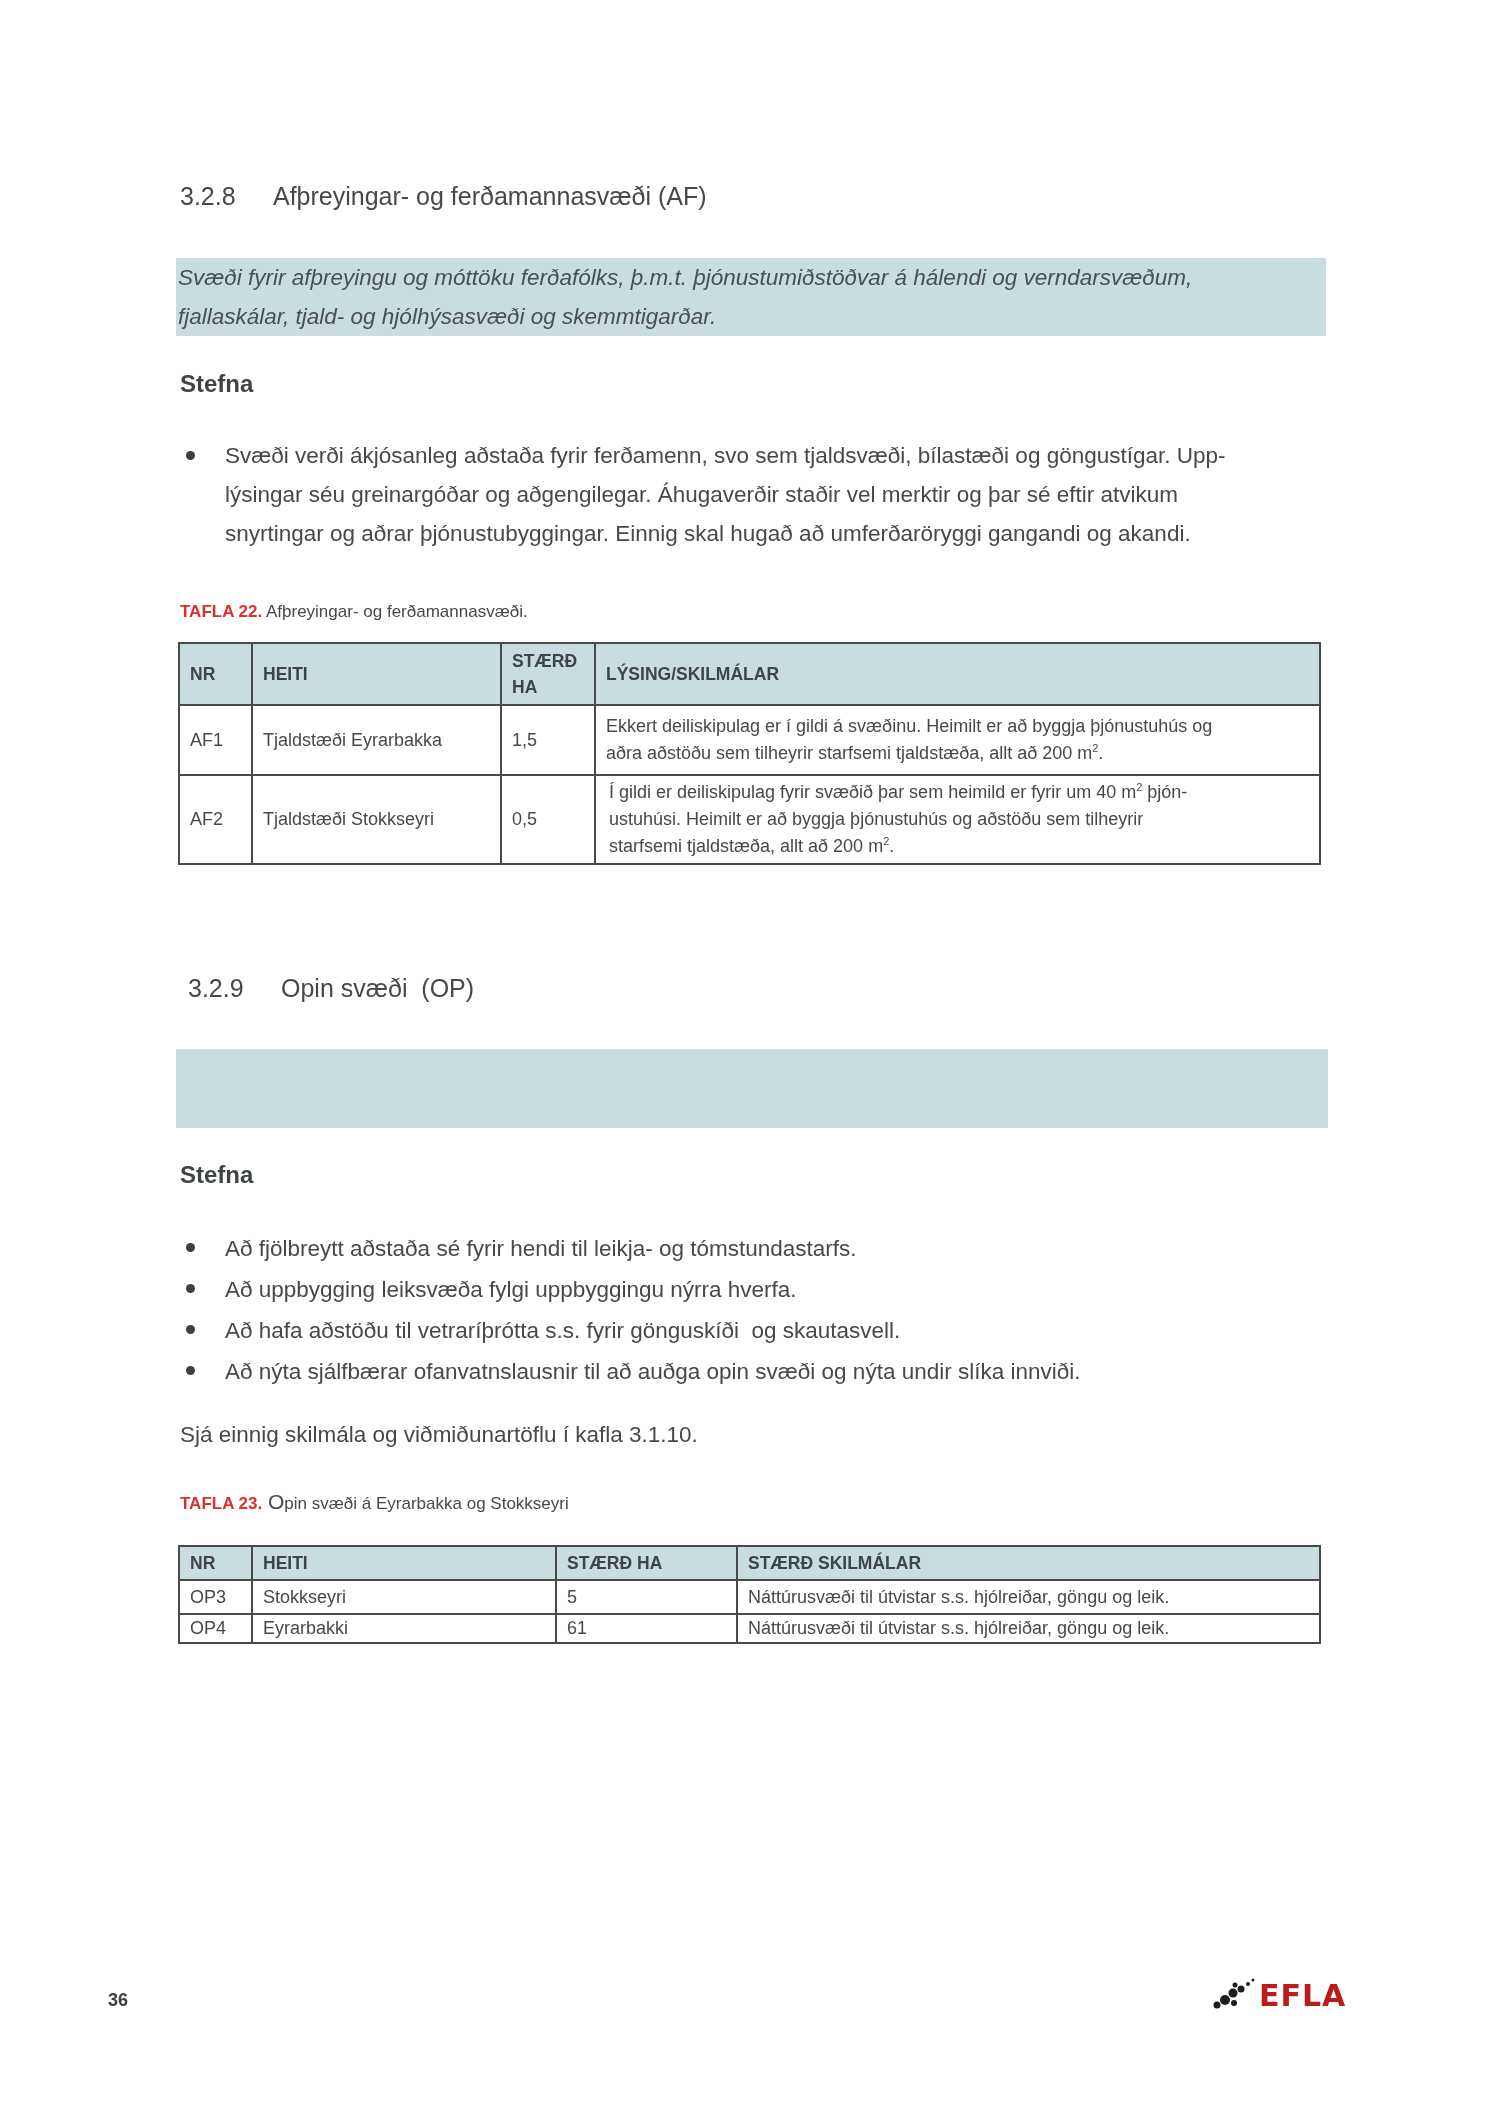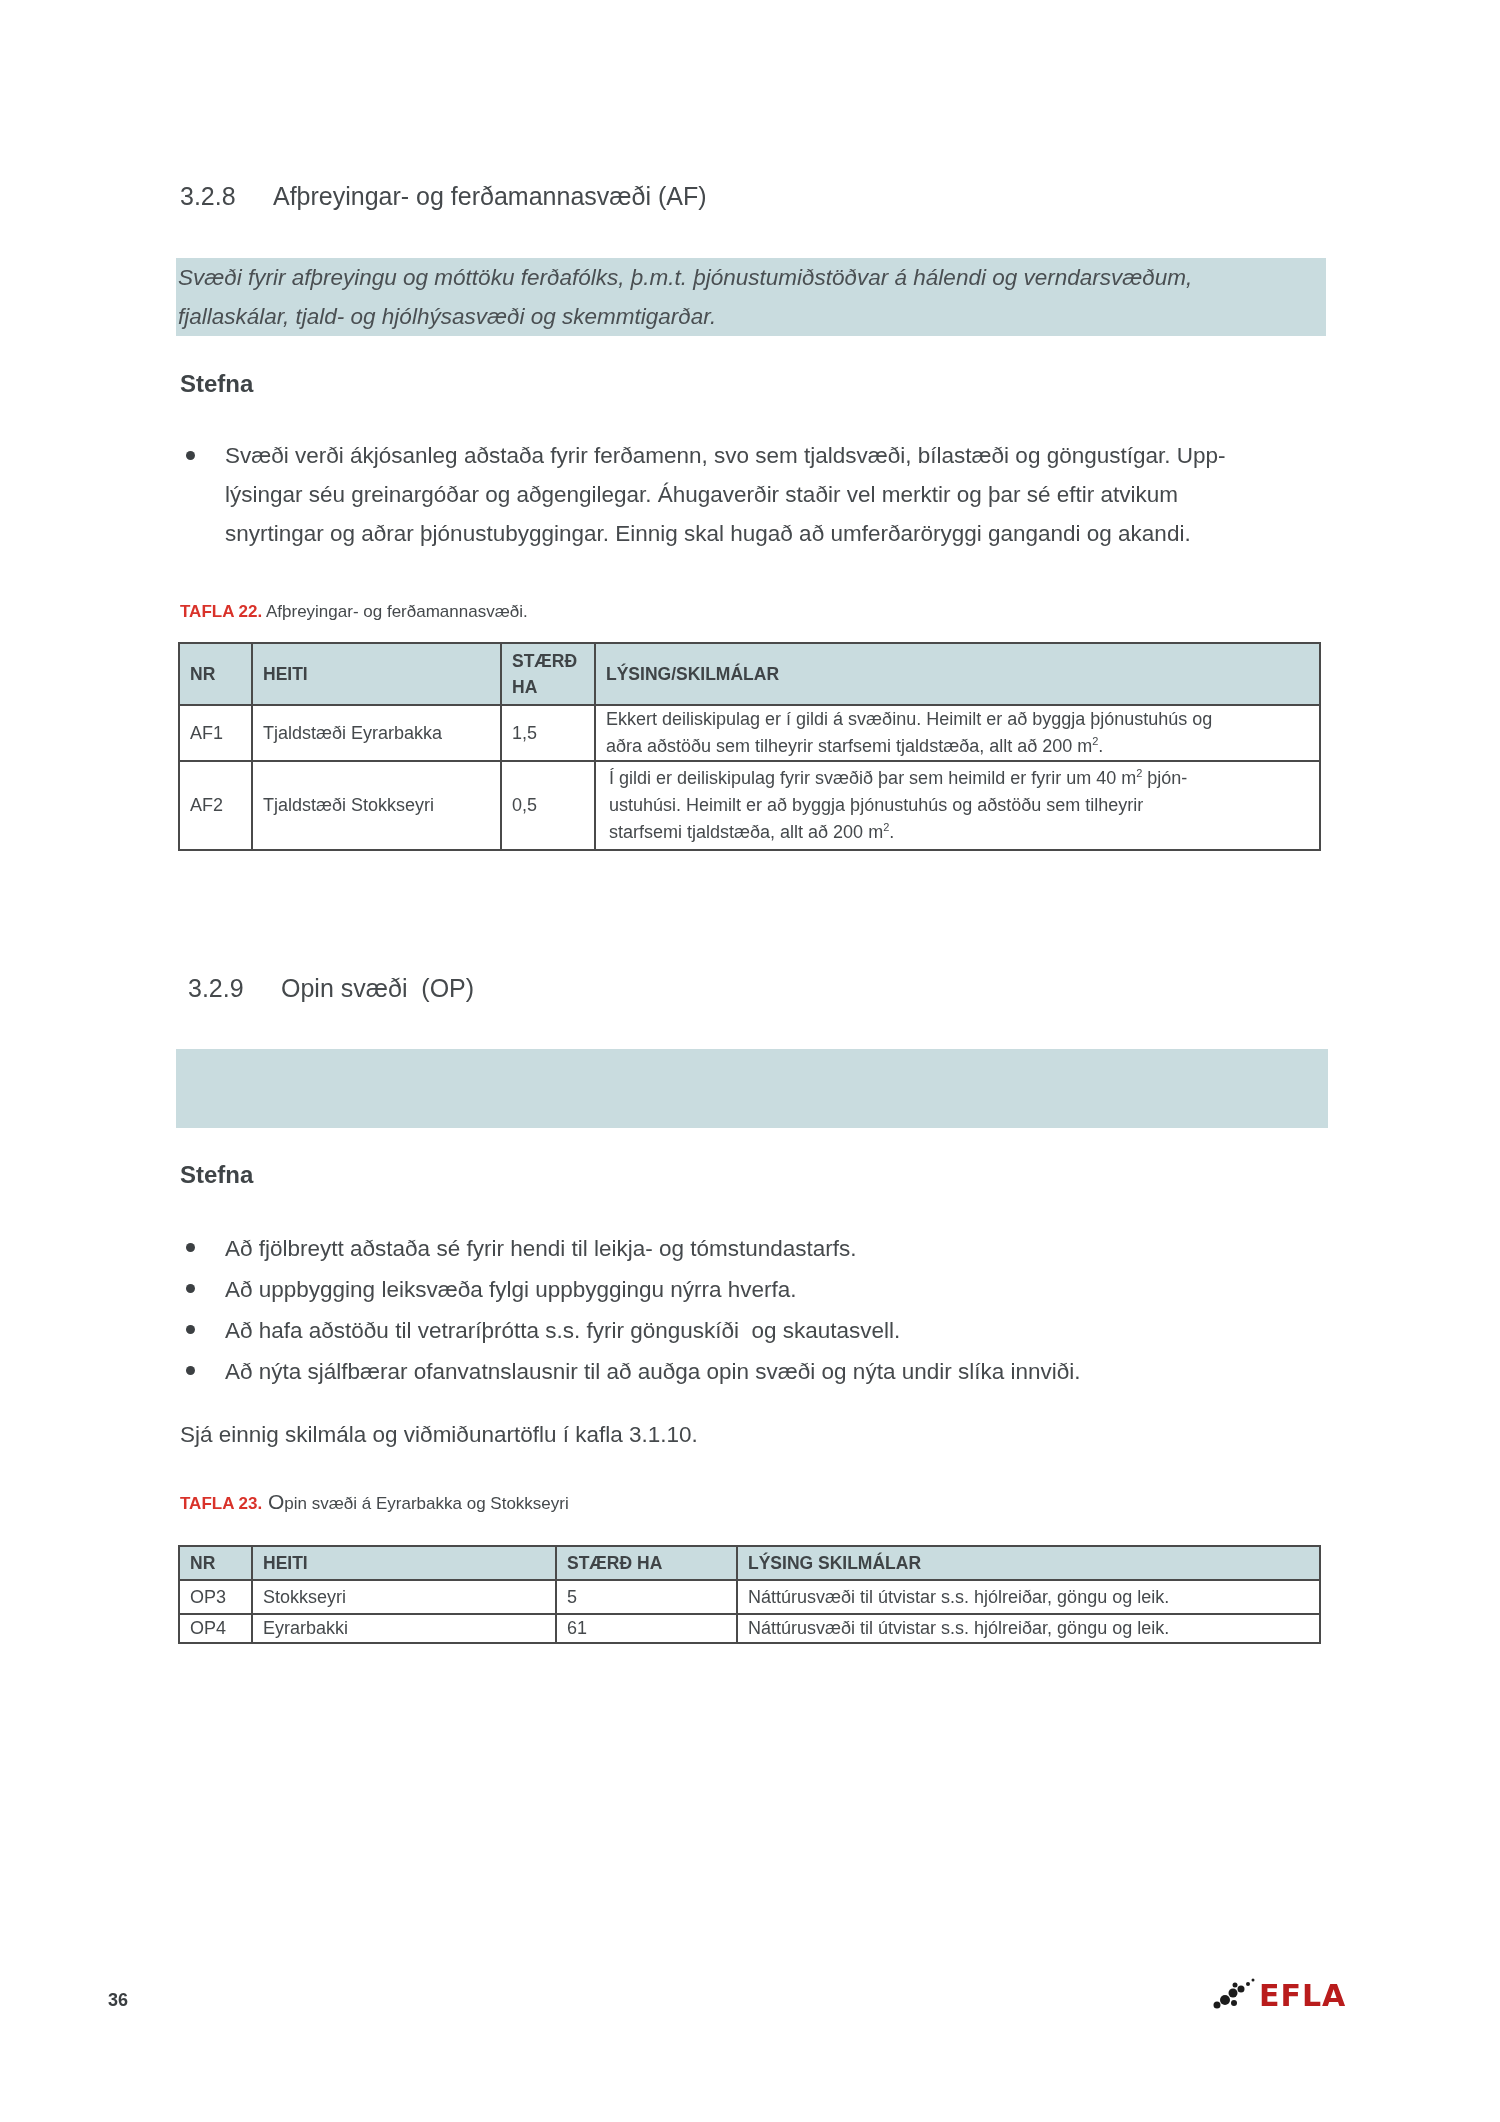--- a/index.html
+++ b/index.html
@@ -63,21 +63,21 @@
     </colgroup>
   <thead>
     <tr style="height:62px;">
       <th>NR</th>
       <th>HEITI</th>
       <th style="white-space:normal; word-spacing:100px;">STÆRÐ HA</th>
       <th>LÝSING/SKILMÁLAR</th>
     </tr>
   </thead>
   <tbody>
-    <tr style="height:56px;">
+    <tr style="height:70px;">
       <td>AF1</td>
       <td>Tjaldstæði Eyrarbakka</td>
       <td>1,5</td>
       <td style="white-space:nowrap;">
         <div>Ekkert deiliskipulag er í gildi á svæðinu. Heimilt er að byggja þjónustuhús og</div>
         <div><span>aðra aðstöðu sem tilheyrir starfsemi tjaldstæða, allt að 200 m</span><sup>2</sup><span>.</span></div>
       </td>
     </tr>
     <tr style="height:89px;">
       <td>AF2</td>
@@ -121,21 +121,21 @@
       <col style="width:73px">
       <col style="width:304px">
       <col style="width:181px">
       <col>
     </colgroup>
   <thead>
     <tr style="height:34px;">
       <th>NR</th>
       <th>HEITI</th>
       <th>STÆRÐ HA</th>
-      <th>LÝSING SKILMÁLAR</th>
+      <th>STÆRÐ SKILMÁLAR</th>
     </tr>
   </thead>
   <tbody>
     <tr style="height:34px;">
       <td>OP3</td>
       <td>Stokkseyri</td>
       <td>5</td>
       <td>Náttúrusvæði til útvistar s.s. hjólreiðar, göngu og leik.</td>
     </tr>
     <tr style="height:22px;">

